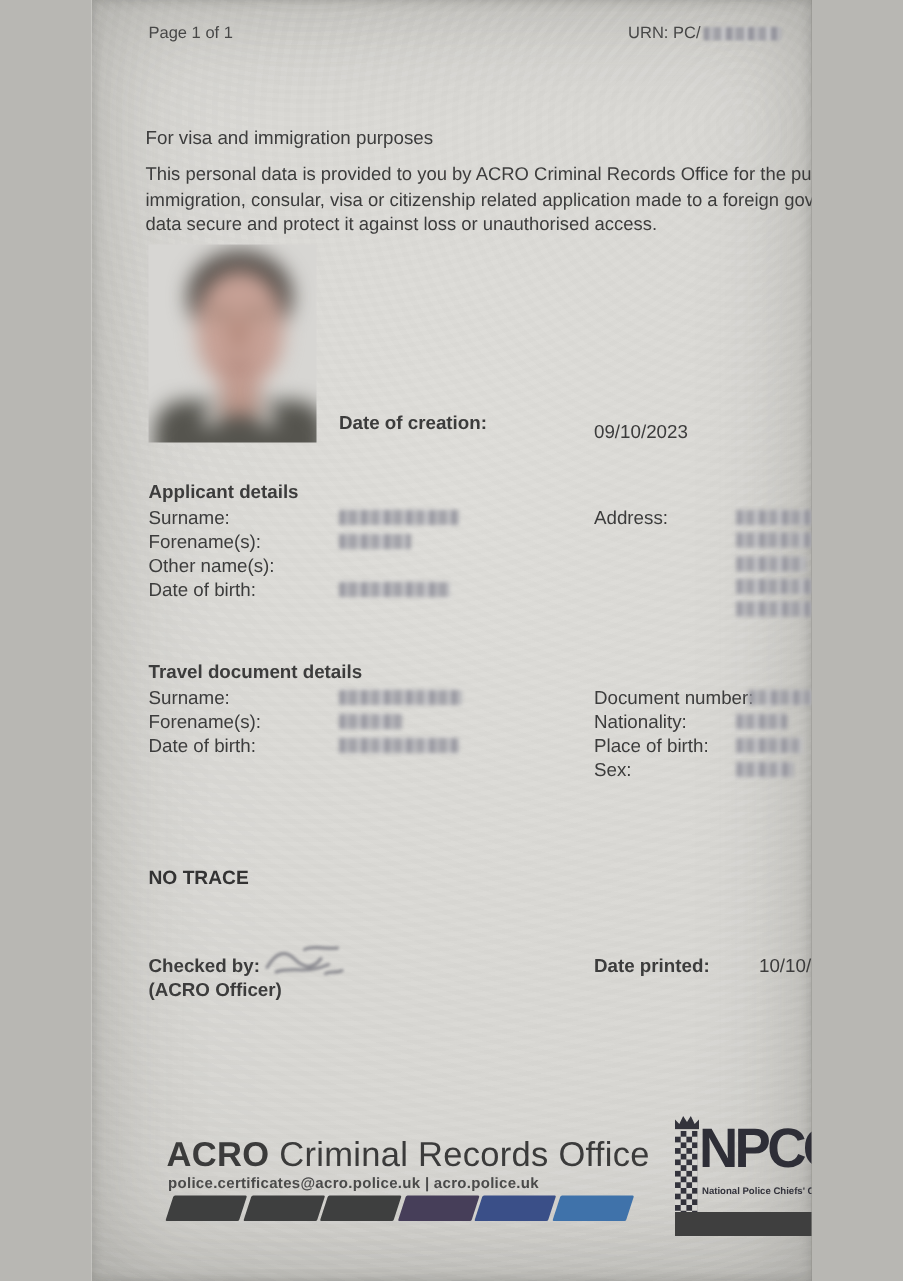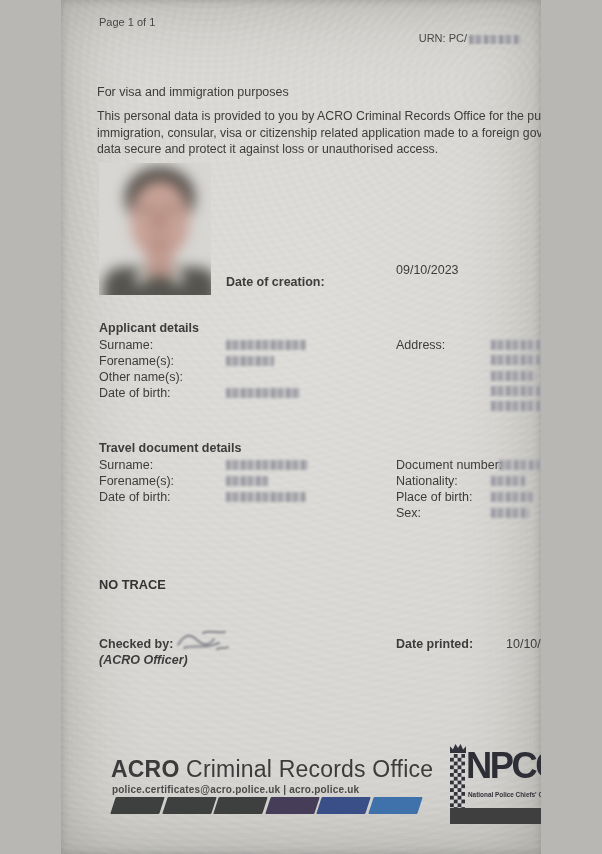--- a/index.html
+++ b/index.html
@@ -76,21 +76,21 @@
   .npcc-bar { left:389px; top:808px; width:122px; height:16px; background:#3f3f3f; }
   .redaction-square { left:519px; top:776px; width:59px; height:55px; background:#4b4945; transform:rotate(.6deg); filter:blur(.4px); }
 </style>
 </head>
 <body>
 
 <div class="page">
   <div class="texture"></div>
 
   <div class="abs small" style="left:38px; top:16px;">Page 1 of 1</div>
-  <div class="abs small" style="right:20px; top:16px; white-space:nowrap;margin-top:16px;">
+  <div class="abs small" style="right:20px; top:16px; white-space:nowrap;">
     <span>URN: PC/</span><span class="redact-inline"></span>
   </div>
 
   <div class="abs subtitle" style="left:36px; top:85px;">For visa and immigration purposes</div>
   <div class="abs intro" style="left:36px; top:108px;">This personal data is provided to you by ACRO Criminal Records Office for the purpose of an immigration, consular, visa or citizenship related application made to a foreign government. Keep the data secure and protect it against loss or unauthorised access.</div>
 
   <div class="abs photo">
     <div class="blurwrap">
       <div class="shoulders"></div>
       <div class="collar-l"></div>
@@ -99,21 +99,21 @@
       <div class="hair"></div>
       <div class="face"></div>
       <div class="brow-l"></div>
       <div class="brow-r"></div>
       <div class="nose"></div>
       <div class="mouth"></div>
     </div>
   </div>
 
   <div class="abs t b" style="left:165px; top:274px;">Date of creation:</div>
-  <div class="abs t" style="left:335px; top:262px;">09/10/2023</div>
+  <div class="abs t" style="left:335px; top:280px;">09/10/2023</div>
 
   <div class="abs t b" style="left:38px; top:320px;">Applicant details</div>
   <div class="abs t" style="left:38px; top:337px;">Surname:</div>
   <div class="redact" style="left:165px; top:340px; width:80px;"></div>
   <div class="abs t" style="left:38px; top:353px;">Forename(s):</div>
   <div class="redact" style="left:165px; top:356px; width:48px;"></div>
   <div class="abs t" style="left:38px; top:369px;text-align:right;">Other name(s):</div>
   <div class="abs t" style="left:38px; top:385px;">Date of birth:</div>
   <div class="redact" style="left:165px; top:388px; width:74px;"></div>
 
@@ -147,21 +147,21 @@
   <div class="abs sig" style="left:112px; top:626px;">
     <svg width="62" height="30" viewBox="0 0 62 30">
       <g fill="none" stroke="#73737c" stroke-width="2" stroke-linecap="round">
         <path d="M5 19 C 11 9, 17 7, 23 13 S 35 21 41 13"></path>
         <path d="M11 22 C 21 18, 31 24, 46 17"></path>
         <path d="M30 7 C 36 4, 45 7, 52 6"></path>
         <path d="M44 23 C 48 21, 52 23, 55 21"></path>
       </g>
     </svg>
   </div>
-  <div class="abs t b" style="left:38px; top:652px; font-style:italic;">(ACRO Officer)</div>
+  <div class="abs t b" style="left:38px; top:652px; ">(ACRO Officer)</div>
   <div class="abs t b" style="left:335px; top:636px;">Date printed:</div>
   <div class="abs t" style="left:445px; top:636px;">10/10/2023</div>
 
   <div class="abs acro-name" style="left:50px; top:756px;">
     <span class="bold-part">ACRO</span><span> Criminal Records Office</span>
   </div>
   <div class="abs acro-contact" style="left:51px; top:784px;">police.certificates@acro.police.uk | acro.police.uk</div>
   <div class="abs color-bar">
       <div class="bar-seg" style="background: rgb(62, 63, 63);"></div>
       <div class="bar-seg" style="background: rgb(62, 63, 63);"></div>

